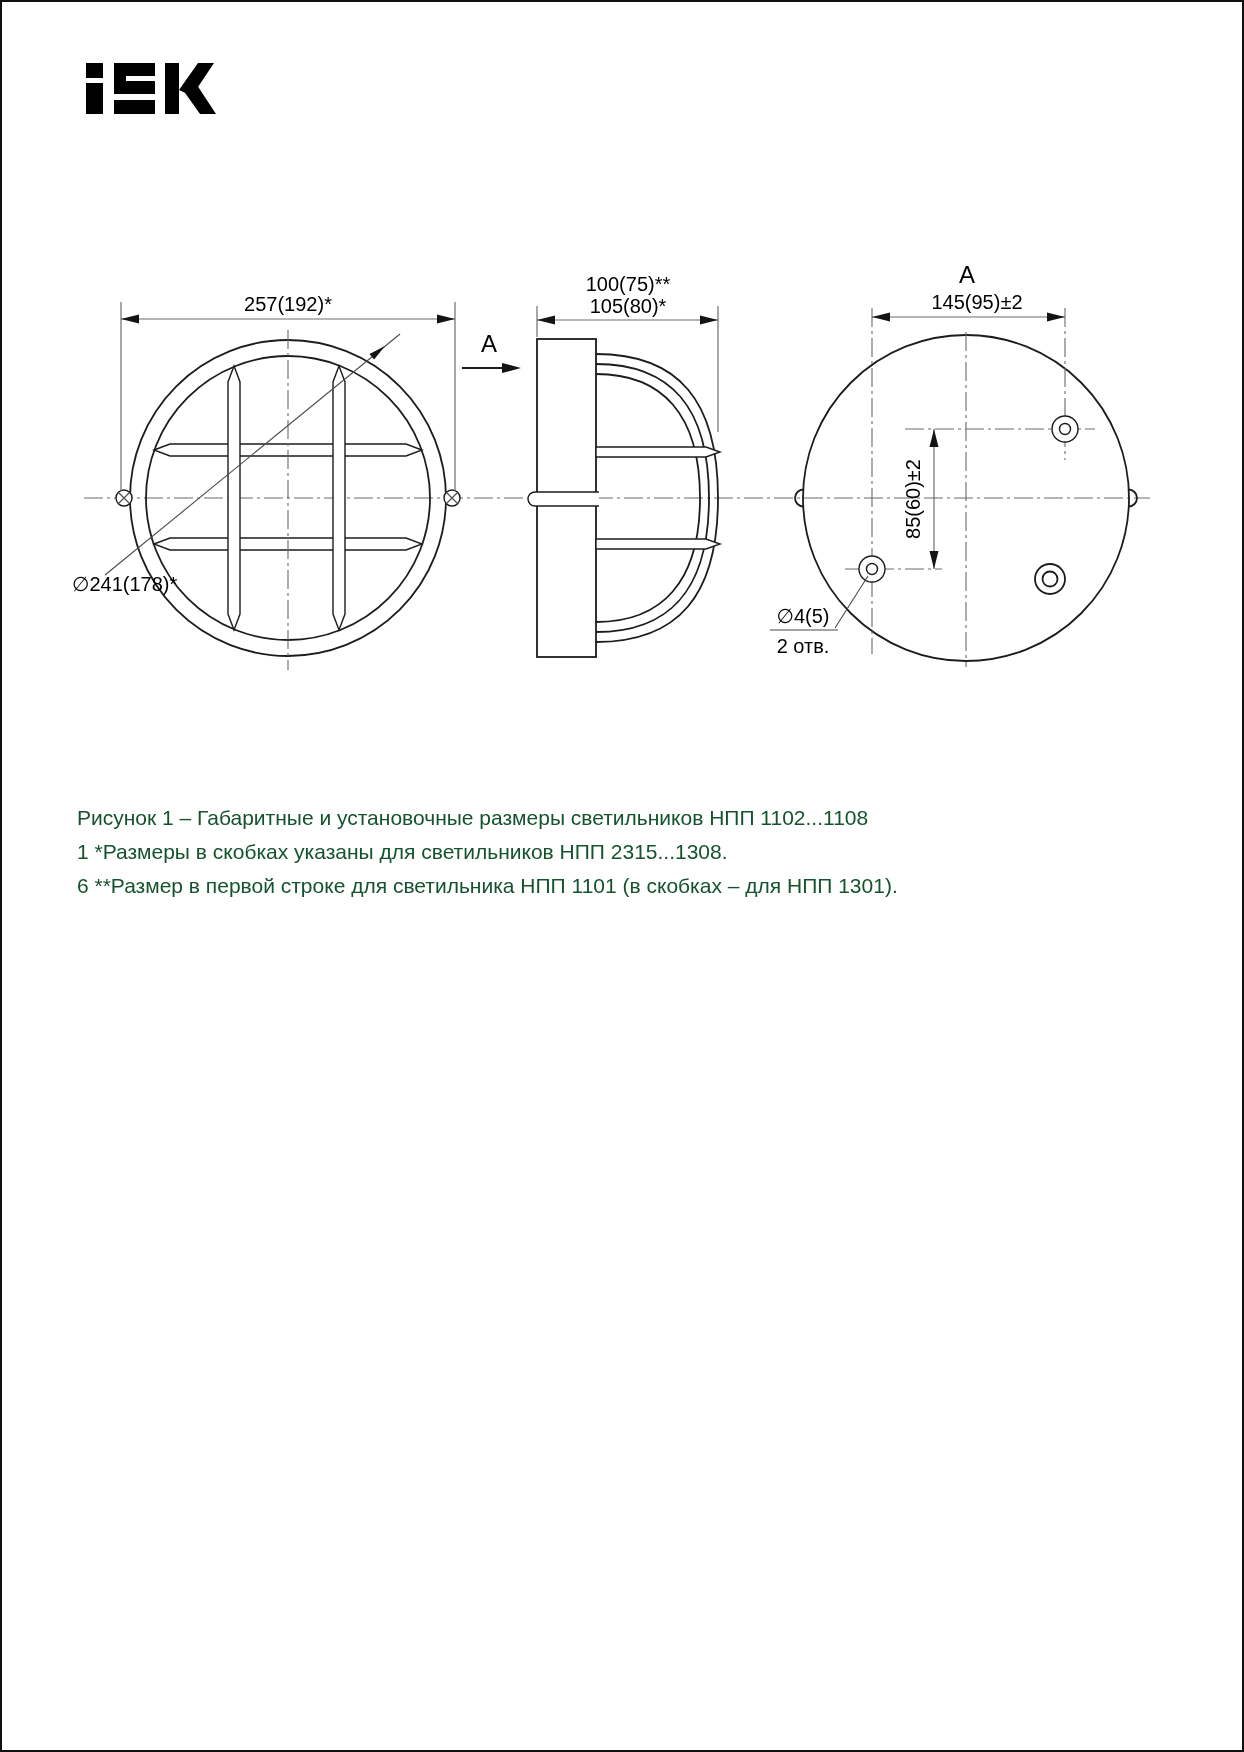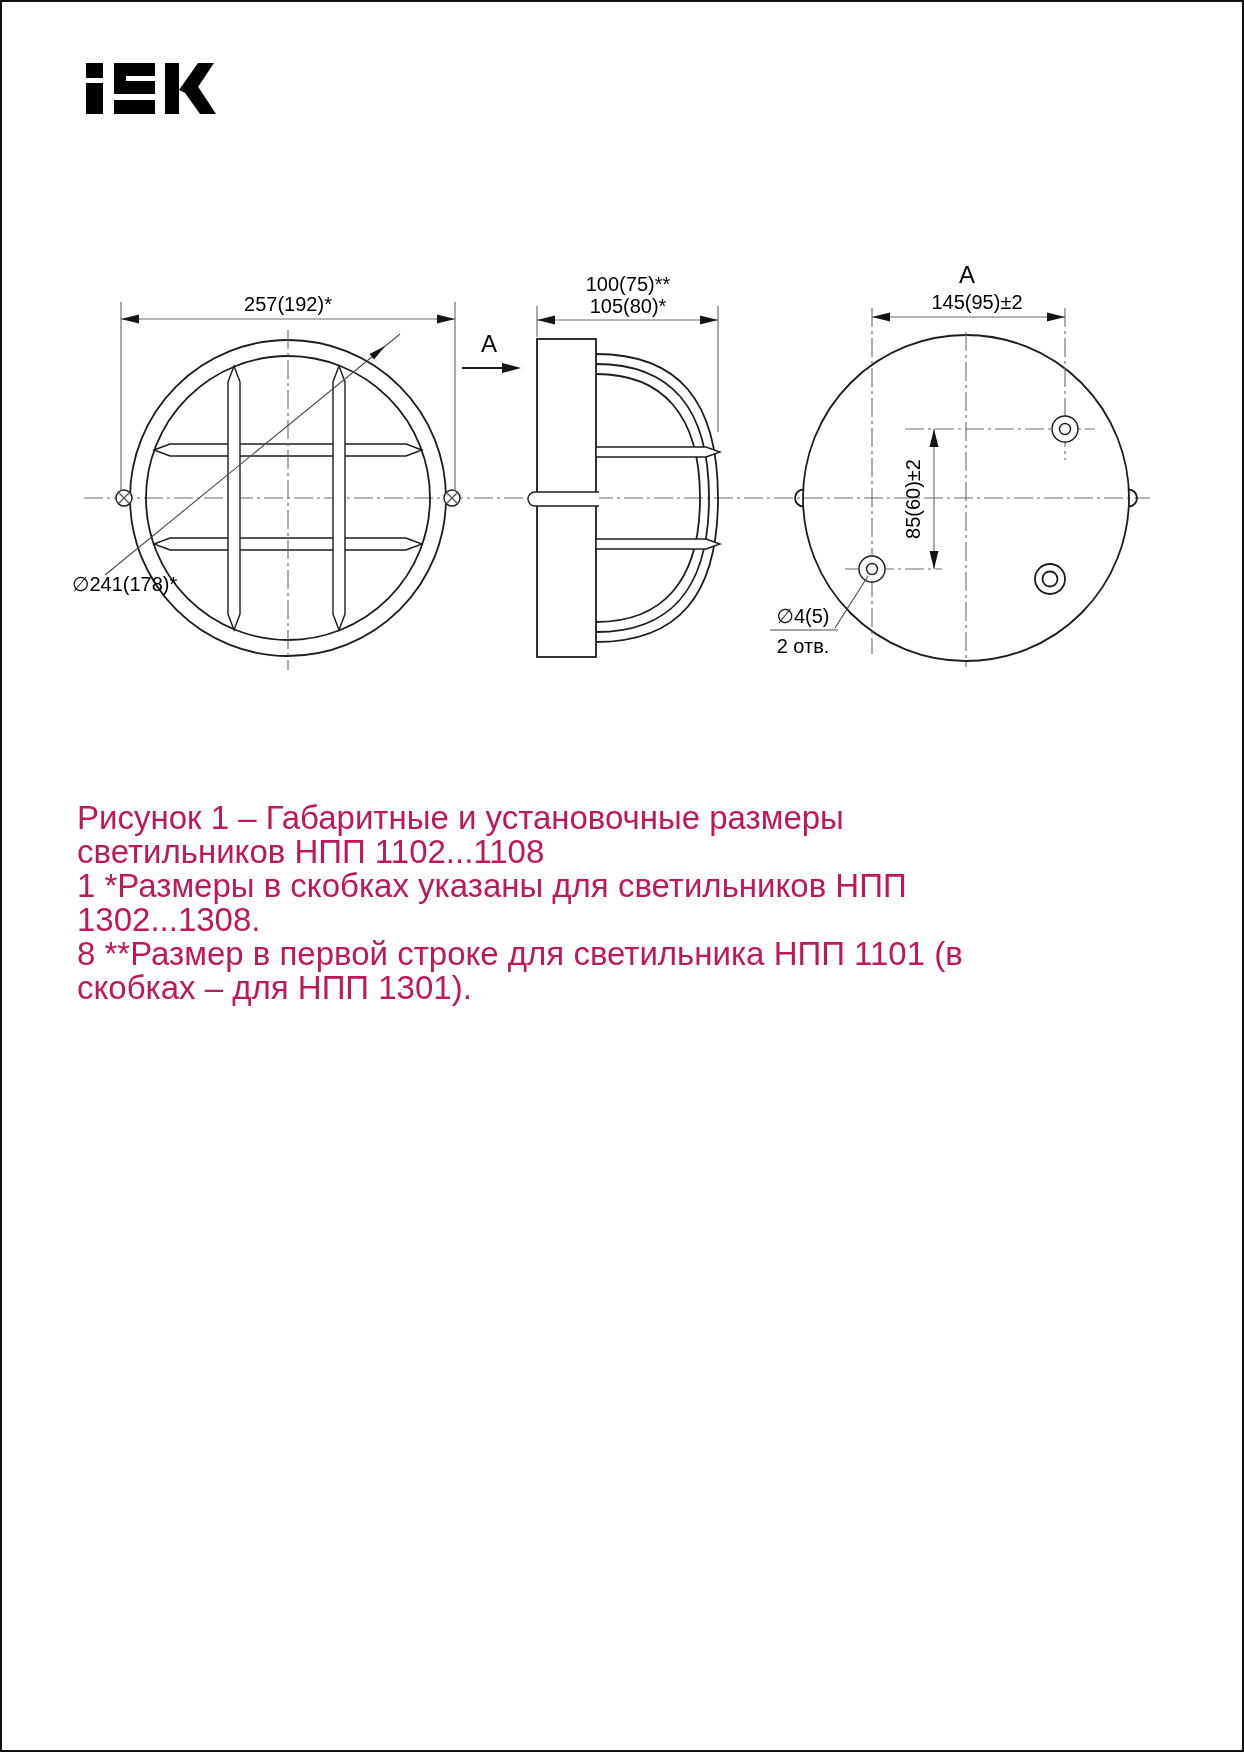--- a/index.html
+++ b/index.html
@@ -20,21 +20,21 @@
   .obj{stroke:#1c1c1c;stroke-width:1.8;fill:none;}
   .objf{stroke:#1c1c1c;stroke-width:1.8;fill:#ffffff;}
   .objtf{stroke:#1c1c1c;stroke-width:1.4;fill:#ffffff;}
   .thin{stroke:#6e6e6e;stroke-width:1.2;fill:none;}
   .lead{stroke:#4a4a4a;stroke-width:1.1;fill:none;}
   .cl{stroke:#6a6a6a;stroke-width:1.1;fill:none;stroke-dasharray:19 4 3 4;}
   .arr{fill:#141414;stroke:none;}
   .logo{fill:#000;}
   .caption{
     position:absolute;left:75px;top:799px;width:980px;
-    font-size:33px;line-height:34px;color:#be185d;letter-spacing:0px;
+    font-size:21px;line-height:34px;color:#14532d;letter-spacing:0px;
   }
 </style>
 </head>
 <body>
 
 <div class="page">
 
   <svg width="1244" height="1752" viewBox="0 0 1244 1752">
     <title>IEK</title>
 
@@ -167,17 +167,17 @@
         <path class="lead" d="M 866 574 L 833 626"></path>
         <path class="lead" d="M 768 628 H 836"></path>
         <text class="dim" x="801" y="621">∅4(5)</text>
         <text class="dim" x="801" y="651">2 отв.</text>
       </g>
     </g>
   </svg>
 
   <div class="caption">
     <div>Рисунок 1 – Габаритные и установочные размеры светильников НПП 1102...1108</div>
-    <div>1 *Размеры в скобках указаны для светильников НПП 1302...1308.</div>
-    <div>8 **Размер в первой строке для светильника НПП 1101 (в скобках – для НПП 1301).</div>
+    <div>1 *Размеры в скобках указаны для светильников НПП 2315...1308.</div>
+    <div>6 **Размер в первой строке для светильника НПП 1101 (в скобках – для НПП 1301).</div>
   </div>
 
 </div>
 
 </body></html>

